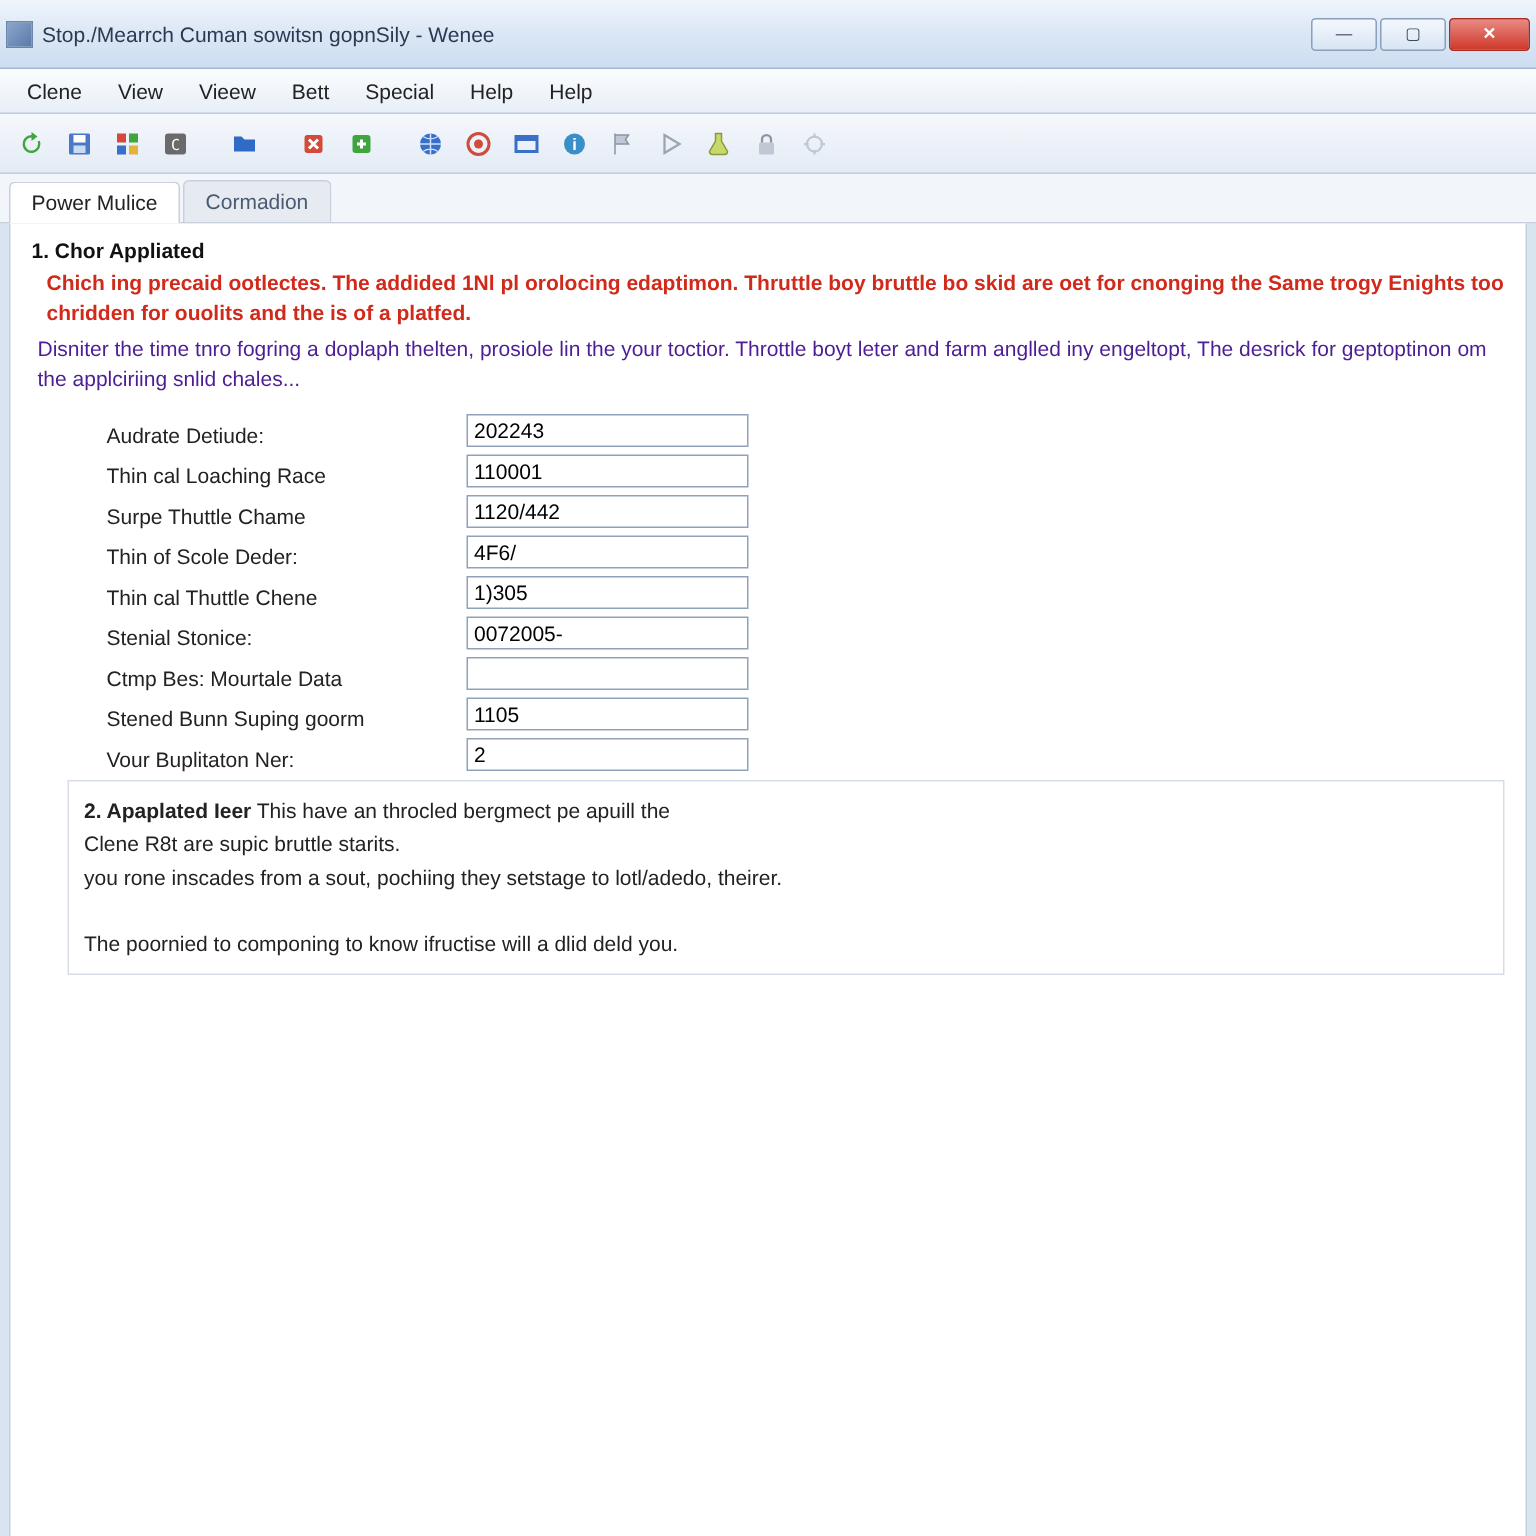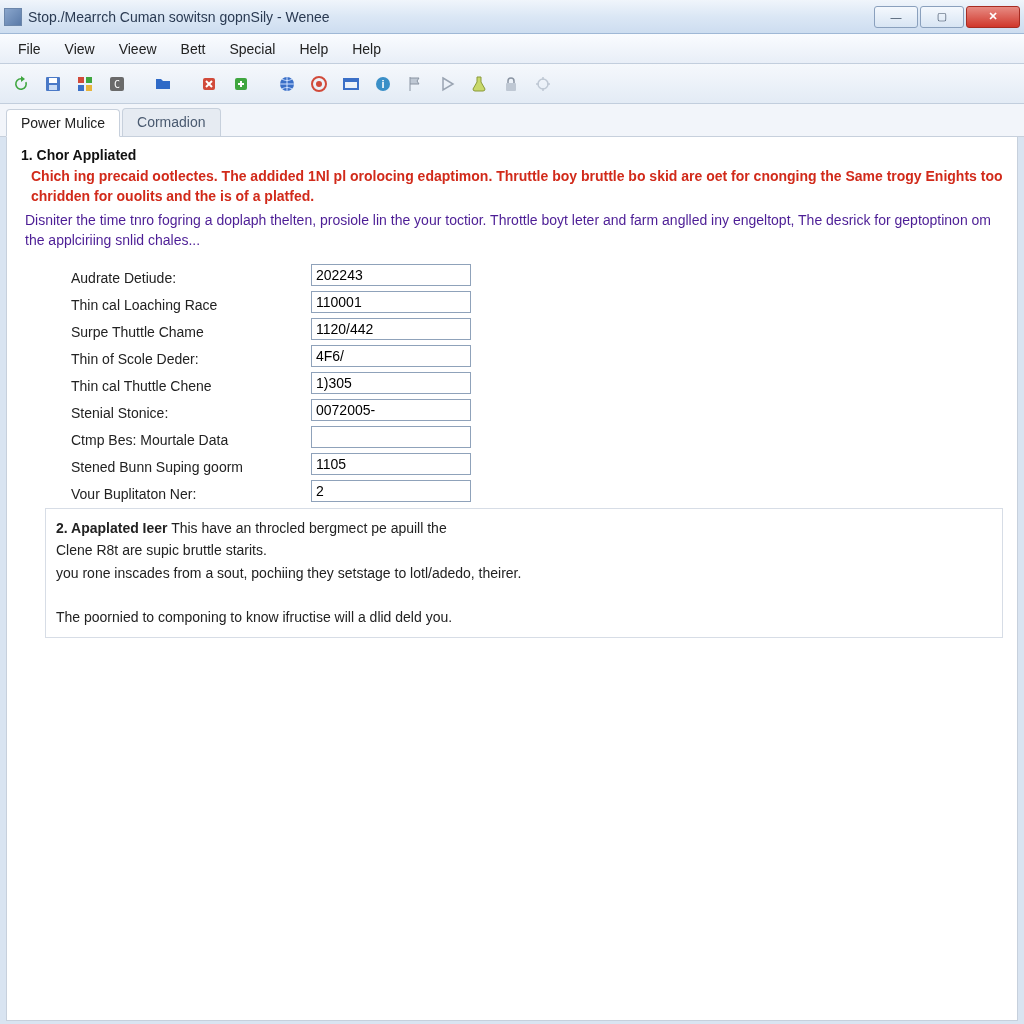--- a/index.html
+++ b/index.html
@@ -5,21 +5,21 @@
   * { box-sizing: border-box; margin: 0; padding: 0; }
   body {
     font-family: "Segoe UI", Tahoma, sans-serif;
     font-size: 14px;
     background: #d9e4f1;
     width: 1024px;
     height: 1024px;
     overflow: hidden;
   }
   .titlebar {
-    height: 34px;
+    height: 46px;
     background: linear-gradient(to bottom, #f0f5fb 0%, #dbe7f5 50%, #cdddf0 100%);
     border-bottom: 1px solid #9fb8d6;
     display: flex;
     align-items: center;
     padding: 0 4px;
     position: relative;
   }
   .titlebar .app-icon {
     width: 18px; height: 18px;
     background: linear-gradient(135deg,#8aa6cc,#5a7aa8);
@@ -125,21 +125,21 @@
   .frow {
     display:flex;
     align-items:flex-end;
     height: 27px;
   }
   .frow label {
     width: 240px;
     color:#222;
   }
   .frow input {
-    width: 160px;
+    width: 188px;
     height: 22px;
     border:1px solid #8fa2ba;
     padding: 1px 4px;
     font-family:inherit;
     font-size:14px;
     background:#fff;
   }
   .section2 {
     border:1px solid #d7dde6;
     padding: 8px 10px;
@@ -160,21 +160,21 @@
   <div class="app-icon"></div>
   <div class="title-text">Stop./Mearrch Cuman sowitsn gopnSily - Wenee</div>
   <div class="winbtns">
     <div class="winbtn">—</div>
     <div class="winbtn">▢</div>
     <div class="winbtn close">✕</div>
   </div>
 </div>
 
 <div class="menubar">
-  <span>File</span>
+  <span>Clene</span>
   <span>View</span>
   <span>Vieew</span>
   <span>Bett</span>
   <span>Special</span>
   <span>Help</span>
   <span>Help</span>
 </div>
 
 <div class="toolbar">
   <div class="tbtn">

